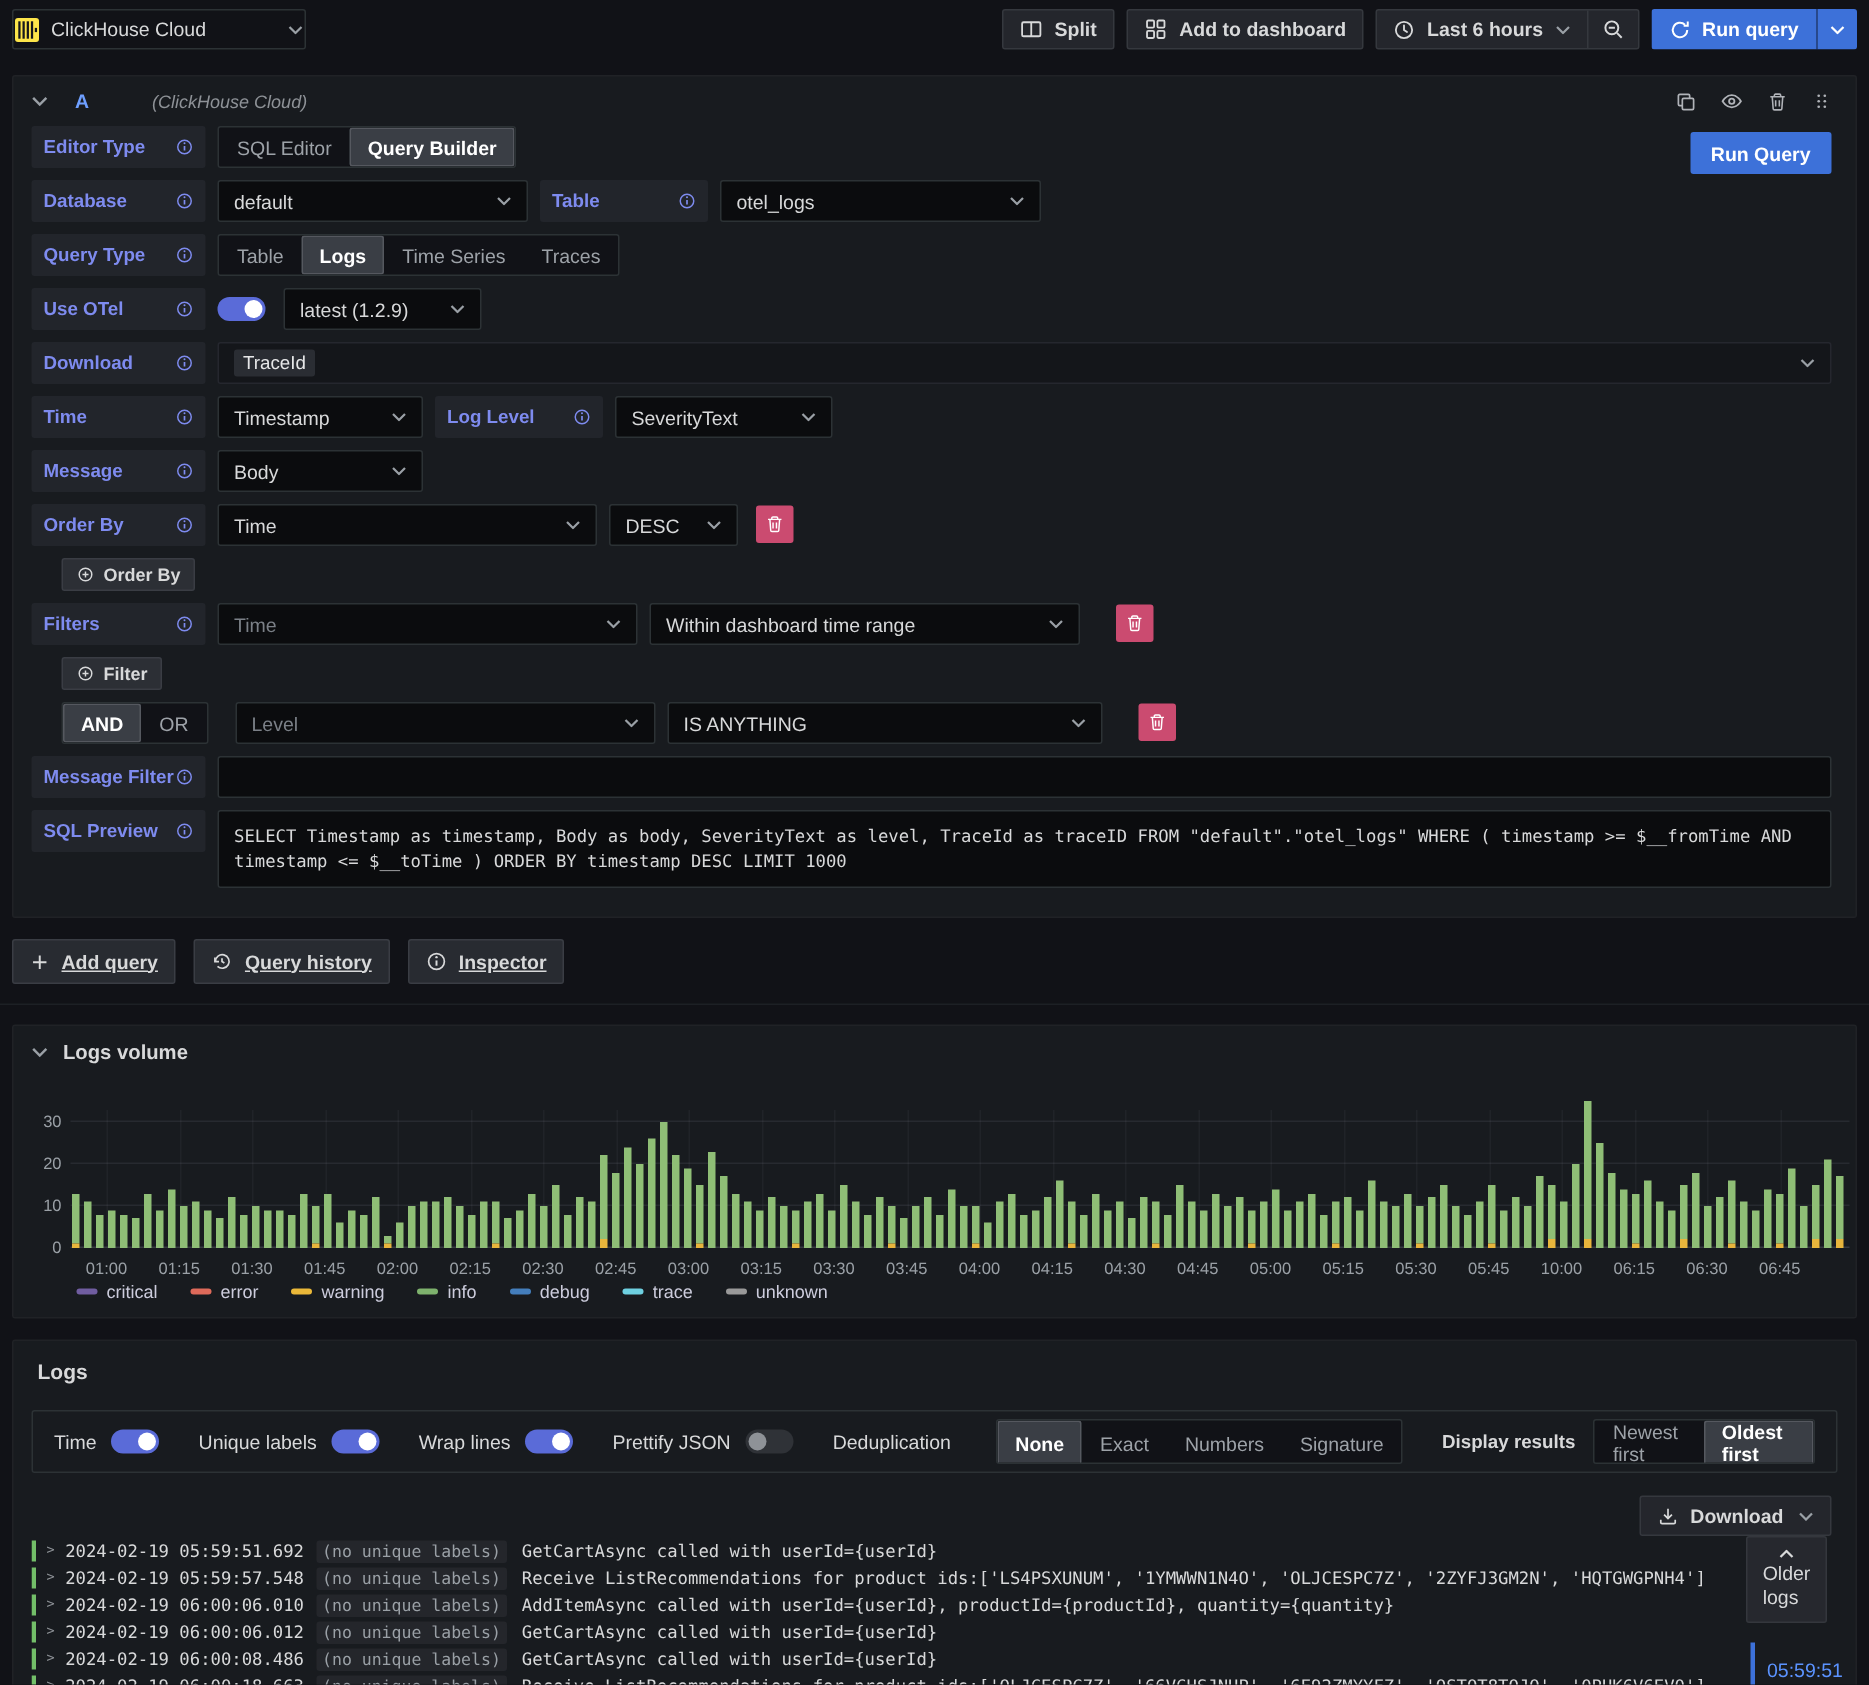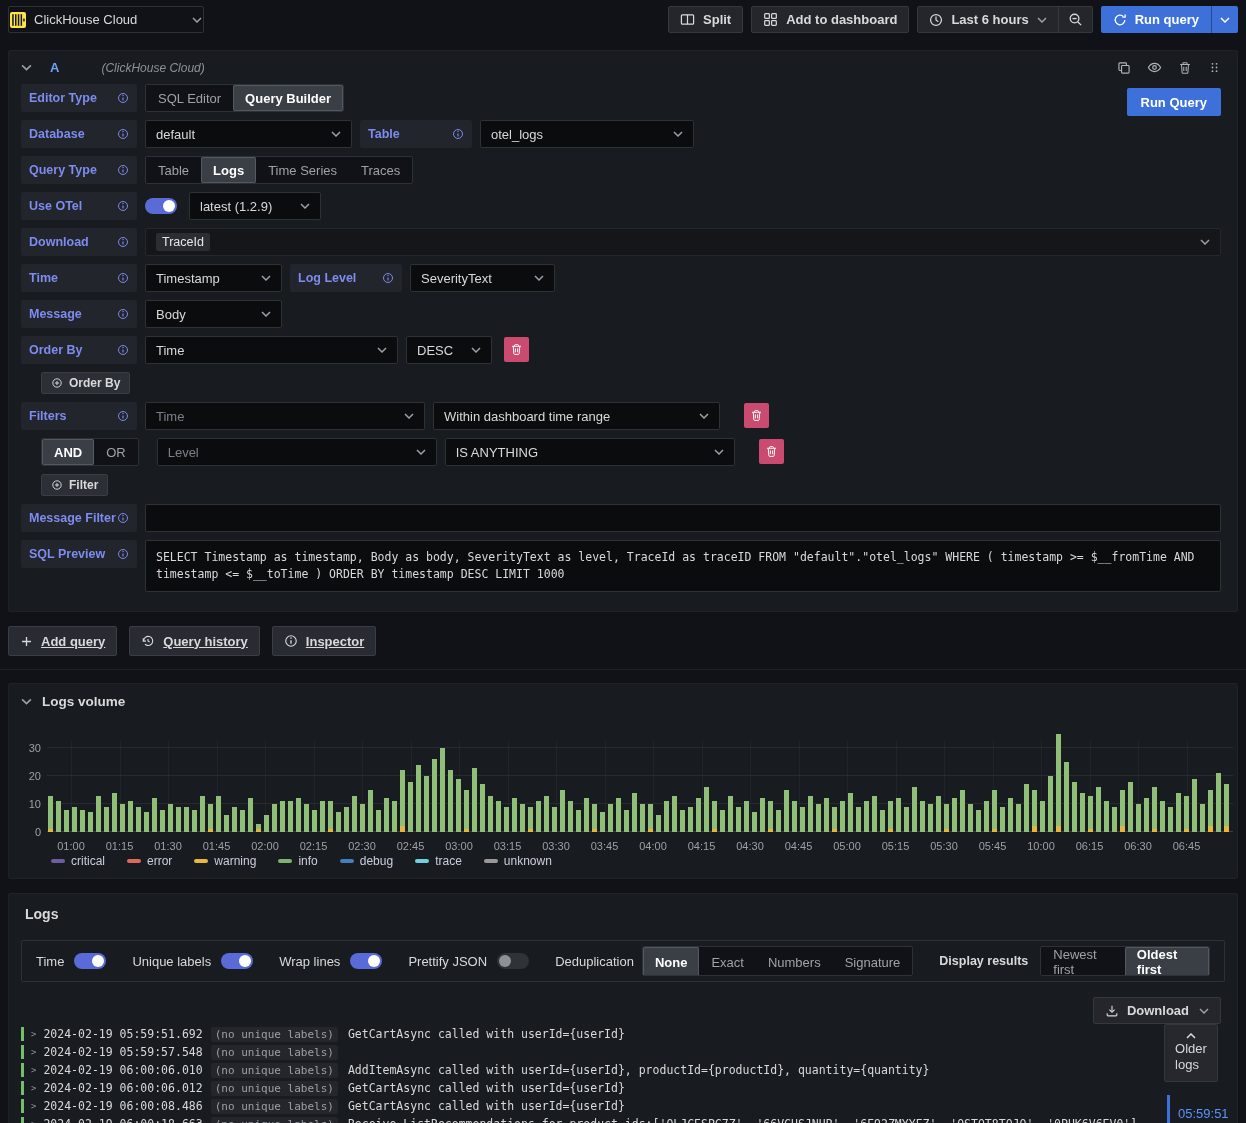--- a/index.html
+++ b/index.html
@@ -126,21 +126,21 @@
     background:#181b1f; border:1px solid #202226; border-radius:2px;
   }
   .lp-title { padding:12px 16px 0 16px; font-weight:700; font-size:14px; }
   .log-controls {
     position:absolute; left:12px; right:12px; top:46px; height:42px;
     border:1px solid #2c3235; border-radius:2px;
     display:flex; align-items:center; padding:0 14px; gap:26px;
   }
   .toggle-group { display:flex; align-items:center; gap:10px; }
   .tg-label { font-size:13px; font-weight:500; color:#d8d9da; white-space:nowrap; }
-  .dedup-group { display:flex; align-items:center; gap:8px;text-align:center; }
+  .dedup-group { display:flex; align-items:center; gap:30px;text-align:center; }
   .display-group { margin-left:auto; display:flex; align-items:center; gap:12px; }
   .display-group .tg-label { font-weight:700; font-size:12.5px; }
 
   .download-btn { position:absolute; right:16px; top:103px; }
   #log-rows { position:absolute; left:12px; top:131px; width:1140px; }
   .log-row { display:flex; align-items:center; height:18px; font-size:11.5px; white-space:nowrap; overflow:hidden; }
   .log-row .lvl-bar { width:3px; height:14px; background:#73bf69; margin-right:7px; flex:none; }
   .log-row .expander { color:#8e9297; font-size:9px; margin-right:7px; cursor:pointer; }
   .log-row .ts { color:#d8d9da; margin-right:8px; }
   .log-row .chip { background:#24262b; border-radius:2px; padding:1px 4px; color:#9aa0a6; font-size:11px; margin-right:10px; cursor:pointer; }
@@ -561,20 +561,31 @@
             <path d="M2.5 4h11"></path>
             <path d="M5.6 4V2.9c0-.5.4-.9.9-.9h3c.5 0 .9.4.9.9V4"></path>
             <path d="M4 4l.7 9.1c0 .5.5.9 1 .9h4.6c.5 0 1-.4 1-.9L12 4"></path>
             <line x1="6.6" y1="6.6" x2="6.6" y2="11.4"></line>
             <line x1="9.4" y1="6.6" x2="9.4" y2="11.4"></line>
           </svg>
         </span>
     </button>
   </div>
   <div class="frow" style="margin-left:32px">
+    <button class="btn-sm">
+      <span class="icon">
+          <svg width="12" height="12" viewBox="0 0 16 16" fill="none" stroke="currentColor" stroke-width="1.3">
+            <circle cx="8" cy="8" r="5.6"></circle>
+            <path d="M8 5.3v5.4M5.3 8h5.4"></path>
+          </svg>
+        </span>
+      <span>Filter</span>
+    </button>
+  </div>
+  <div class="frow" style="margin-left:32px">
     <div class="seg" style="margin-right:18px">
         <div class="seg-opt active">AND</div>
         <div class="seg-opt">OR</div>
       </div>
     <div class="select ph" style="width:280px;margin-right:8px">
       <span class="sel-val">Level</span>
       <span class="icon caret">
           <svg width="10" height="6" viewBox="0 0 10 6">
             <path d="M1 1l4 4 4-4" stroke="#9aa0a6" stroke-width="1.5" fill="none"></path>
           </svg>
@@ -591,31 +602,20 @@
     <button class="trash-btn">
       <span class="icon">
           <svg width="13" height="13" viewBox="0 0 16 16" fill="none" stroke="#fff" stroke-width="1.2">
             <path d="M2.5 4h11"></path>
             <path d="M5.6 4V2.9c0-.5.4-.9.9-.9h3c.5 0 .9.4.9.9V4"></path>
             <path d="M4 4l.7 9.1c0 .5.5.9 1 .9h4.6c.5 0 1-.4 1-.9L12 4"></path>
             <line x1="6.6" y1="6.6" x2="6.6" y2="11.4"></line>
             <line x1="9.4" y1="6.6" x2="9.4" y2="11.4"></line>
           </svg>
         </span>
-    </button>
-  </div>
-  <div class="frow" style="margin-left:32px">
-    <button class="btn-sm">
-      <span class="icon">
-          <svg width="12" height="12" viewBox="0 0 16 16" fill="none" stroke="currentColor" stroke-width="1.3">
-            <circle cx="8" cy="8" r="5.6"></circle>
-            <path d="M8 5.3v5.4M5.3 8h5.4"></path>
-          </svg>
-        </span>
-      <span>Filter</span>
     </button>
   </div>
 
   <div class="frow">
     <div class="flabel">
       <span>Message Filter</span>
       <span class="icon info-icon">
           <svg width="12" height="12" viewBox="0 0 16 16">
             <circle cx="8" cy="8" r="6" fill="none" stroke="currentColor" stroke-width="1.3"></circle>
             <line x1="8" y1="7.2" x2="8" y2="11.2" stroke="currentColor" stroke-width="1.5"></line>
@@ -1312,20 +1312,21 @@
         <span class="expander">&gt;</span>
         <span class="ts">2024-02-19 05:59:51.692</span>
         <span class="chip">(no unique labels)</span>
         <span class="msg">GetCartAsync called with userId={userId}</span>
       </div>
       <div class="log-row">
         <span class="lvl-bar"></span>
         <span class="expander">&gt;</span>
         <span class="ts">2024-02-19 05:59:57.548</span>
         <span class="chip">(no unique labels)</span>
+        <span class="msg">Receive ListRecommendations for product ids:['LS4PSXUNUM', '1YMWWN1N4O', 'OLJCESPC7Z', '2ZYFJ3GM2N', 'HQTGWGPNH4']</span>
       </div>
       <div class="log-row">
         <span class="lvl-bar"></span>
         <span class="expander">&gt;</span>
         <span class="ts">2024-02-19 06:00:06.010</span>
         <span class="chip">(no unique labels)</span>
         <span class="msg">AddItemAsync called with userId={userId}, productId={productId}, quantity={quantity}</span>
       </div>
       <div class="log-row">
         <span class="lvl-bar"></span>

